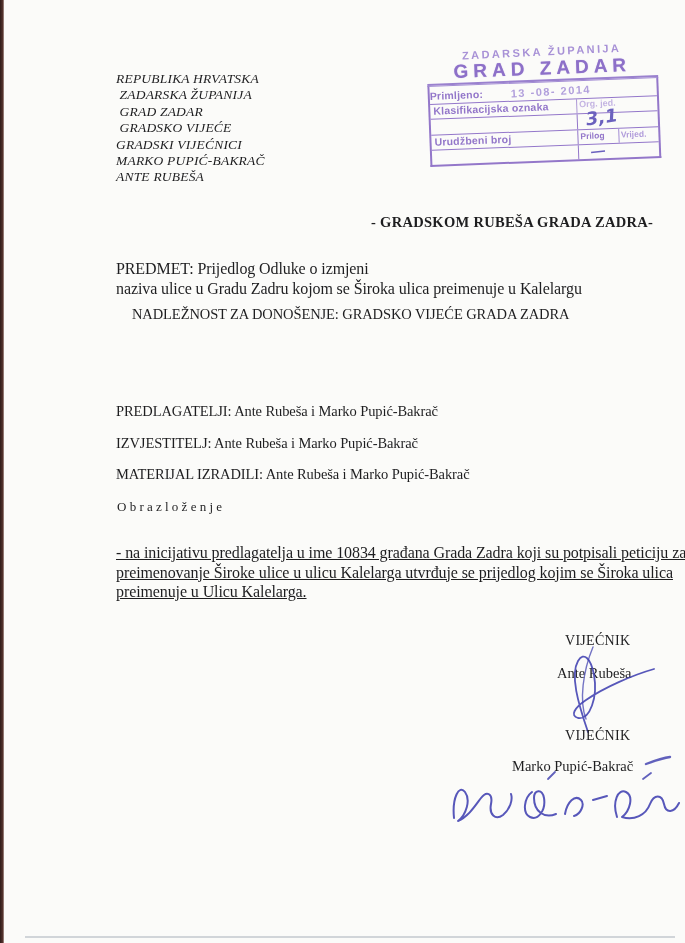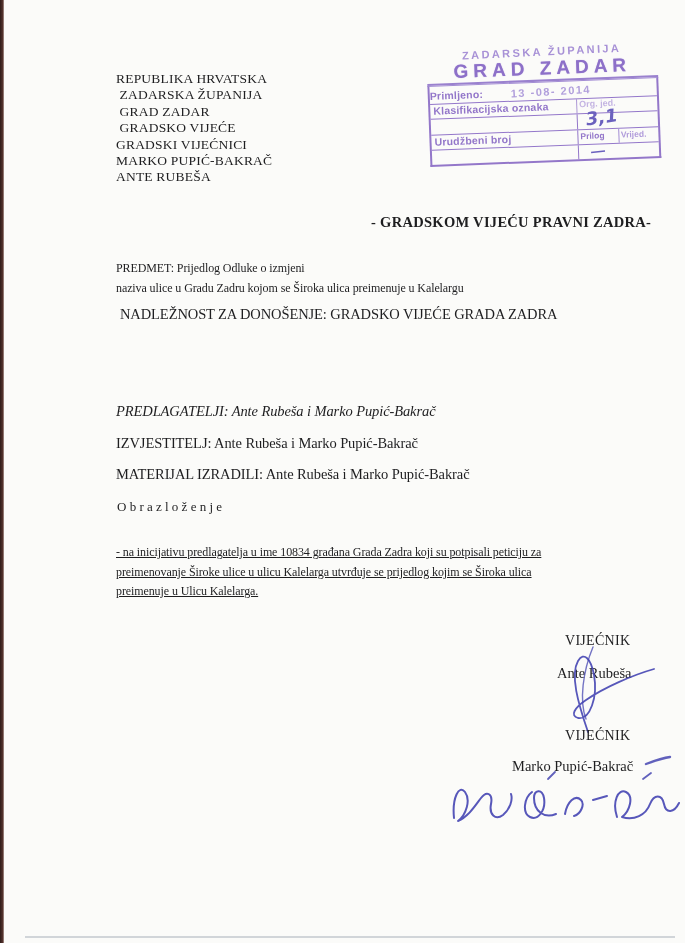--- a/index.html
+++ b/index.html
@@ -6,31 +6,31 @@
   .page{
     position:relative;width:685px;height:943px;margin:0 auto;
     background:#fbfbf9;overflow:hidden;
     font-family:"Liberation Serif",serif;color:#1e1e20;
   }
   .abs{position:absolute;}
   
   .scan-edge-left{left:0;top:0;width:4px;height:943px;background:linear-gradient(90deg,#2e1b18,#55332e 70%,#b9a8a2);}
   .scan-bottom-line{left:25px;top:936px;width:650px;height:2px;background:#c7ccd1;opacity:.8;}
   
-  .sender{left:116px;top:71px;}
+  .sender{left:116px;top:71px;font-style:italic;}
   .sender div{font-size:13.5px;line-height:16.4px;white-space:pre;letter-spacing:.2px;}
   
   .addressee{left:371px;top:214px;font-size:14.5px;font-weight:bold;letter-spacing:.3px;white-space:pre;}
   
   .bodyline{font-size:14.5px;white-space:pre;letter-spacing:-.1px;}
-  .para div{font-size:12px;line-height:19.6px;white-space:pre;letter-spacing:-.1px;}
+  .para div{font-size:16px;line-height:19.6px;white-space:pre;letter-spacing:-.1px;}
   .subject{left:116px;top:259px;}
-  .jurisdiction{left:120px;top:306px;}
+  .jurisdiction{left:132px;top:306px;}
   .legal{left:116px;top:354px;}
-  .proposers{left:116px;top:403px;font-style:italic;}
+  .proposers{left:116px;top:403px;}
   .rapporteur{left:116px;top:435px;}
   .material{left:116px;top:466px;}
   .explain-head{left:117px;top:499px;font-size:13px;white-space:pre;}
   .explanation{left:116px;top:543px;text-decoration:underline;}
   
   .sig-title{font-size:14px;letter-spacing:.3px;}
   .sig-name{font-size:14.5px;white-space:pre;}
   .t1{left:565px;top:633px;} .n1{left:557px;top:665px;}
   .t2{left:565px;top:728px;} .n2{left:512px;top:758px;}
   .ink{position:absolute;}
@@ -104,21 +104,21 @@
       </div>
       <div class="srow r5">
         <span class="cl"></span>
         <span class="cr">
             <span class="hand-dash">—</span>
           </span>
       </div>
     </div>
   </div>
 
-  <div class="abs addressee">- GRADSKOM VIJEĆU PRAVNI ZADRA-</div>
+  <div class="abs addressee">- GRADSKOM RUBEŠA GRADA ZADRA-</div>
 
   <div class="abs para subject">
     <div>PREDMET: Prijedlog Odluke o izmjeni</div>
     <div>naziva ulice u Gradu Zadru kojom se Široka ulica preimenuje u Kalelargu</div>
   </div>
 
   <div class="abs bodyline jurisdiction">NADLEŽNOST ZA DONOŠENJE: GRADSKO VIJEĆE GRADA ZADRA</div>
 
 
   <div class="abs bodyline proposers">PREDLAGATELJI: Ante Rubeša i Marko Pupić-Bakrač</div>

